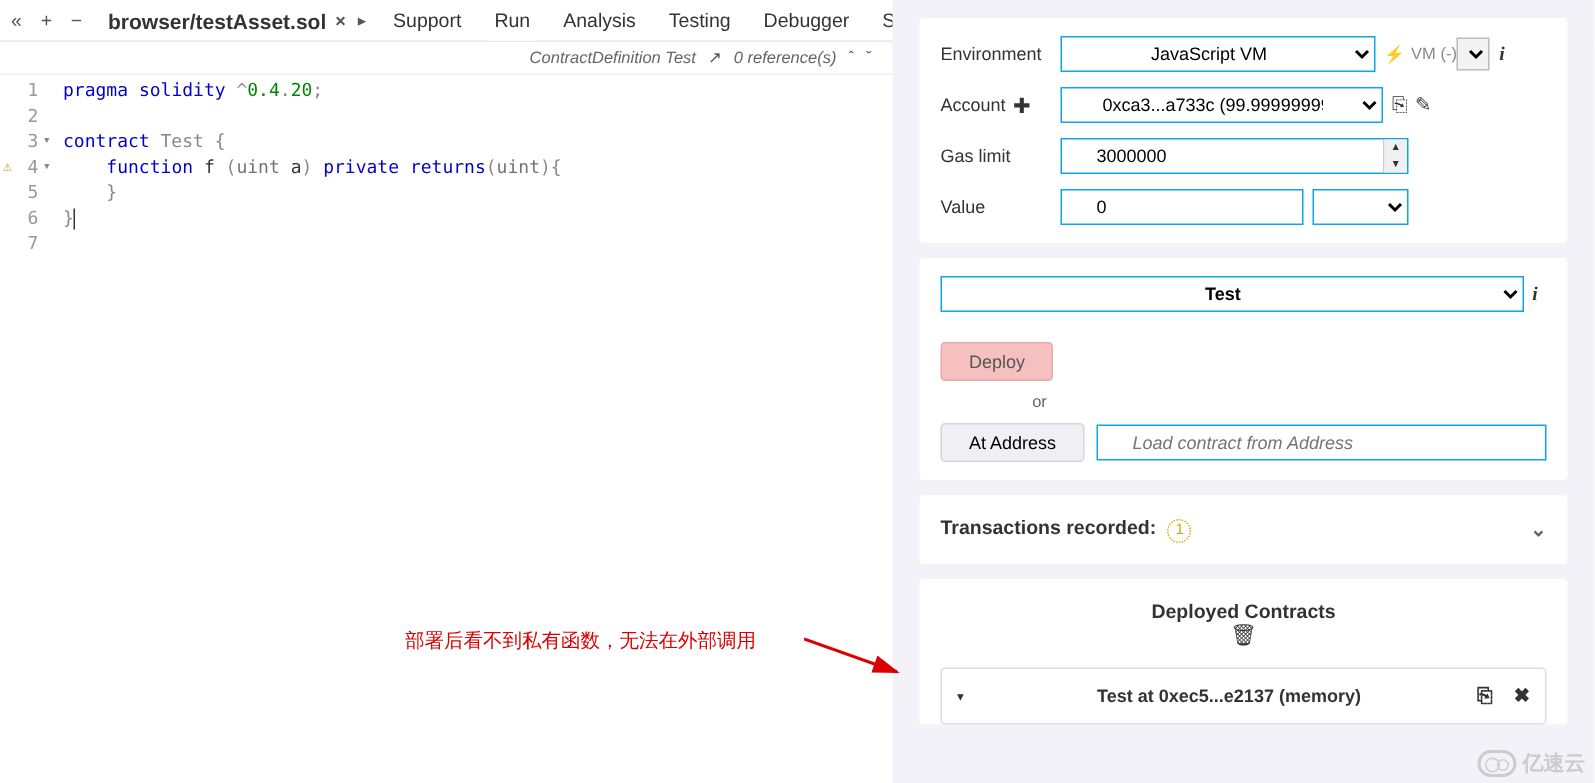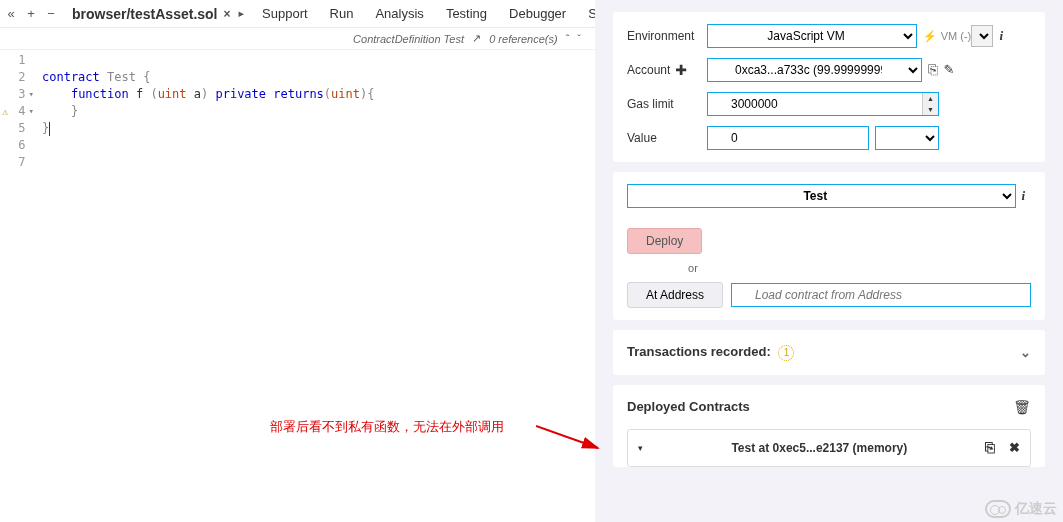--- a/index.html
+++ b/index.html
@@ -20,21 +20,21 @@
     .ctx-icon { font-style: normal; cursor: pointer; color: #555; font-size: 11px; }
     
     .editor { display: flex; font-family: Menlo, Consolas, monospace; font-size: 12px; line-height: 1.4; padding-top: 2px; }
     .gutter { width: 42px; text-align: right; color: #999; padding-right: 8px; user-select: none; position: relative; }
     .gutter .ln { height: 17px; display: flex; align-items: center; justify-content: flex-end; gap: 3px; }
     .gutter .fold { font-size: 9px; color: #888; }
     .gutter .warn { position: absolute; left: 2px; font-size: 10px; color: #c9a227; }
     .code { flex: 1; }
     .code .cl { height: 17px; white-space: pre; }
     .tok-k { color: #0000cc; }
-    .tok-t { color: #c2410c; }
+    .tok-t { color: #737373; }
     .tok-p { color: #888; }
     .tok-n { color: #008800; }
     .cursor { border-left: 1px solid #333; display: inline-block; height: 14px; vertical-align: middle; }
     
     .panel { position: absolute; top: 0; right: 0; width: 468px; bottom: 0; background: #f2f2f8; padding: 12px 18px; font-size: 12px; overflow: hidden; }
     .box { background: #fff; border-radius: 3px; padding: 12px 14px; margin-bottom: 10px; }
     .row { display: flex; align-items: center; margin-bottom: 10px; }
     .row:last-child { margin-bottom: 0; }
     .lbl { width: 80px; font-size: 12px; display: flex; align-items: center; gap: 5px; }
     .sel, .inp { height: 24px; border: 1px solid #0ea5e9; background: #fff; padding: 0 23px; font-size: 12px; font-family: inherit; }
@@ -56,21 +56,21 @@
     .deploy-btn { background: #f6bfc0; border: 1px solid #e8aaab; color: #555; padding: 5px 18px; border-radius: 3px; cursor: pointer; font-size: 12px; margin-top: 10px; }
     .or-txt { text-align: center; margin: 8px 0 8px 36px; color: #666; font-size: 11px; width: 60px; }
     .aa-row { display: flex; align-items: center; }
     .aa-btn { background: #efeff4; border: 1px solid #d5d5dd; padding: 5px 10px; border-radius: 3px; cursor: pointer; font-size: 12px; width: 96px; }
     .aa-inp { flex: 1; margin-left: 8px; font-style: italic; color: #999; }
     
     .tx-box { display: flex; justify-content: space-between; align-items: center; font-weight: bold; font-size: 13px; padding: 14px; }
     .tx-count { color: #d9a500; border: 1px dotted #d9a500; border-radius: 50%; width: 16px; height: 16px; display: inline-flex; align-items: center; justify-content: center; font-size: 10px; margin-left: 4px; font-weight: normal; }
     .tx-chev { cursor: pointer; color: #666; }
     
-    .dep-hdr { display: flex; justify-content: space-between; align-items: center; padding: 14px; }
+    .dep-hdr { display: flex; justify-content: flex-end; align-items: center; padding: 14px; flex-direction: column; }
     .dep-title { font-weight: bold; font-size: 13px; }
     .trash { cursor: pointer; font-size: 14px; }
     .dep-item { border: 1px solid #ddd; border-radius: 3px; margin: 0 14px 14px; padding: 10px; display: flex; align-items: center; justify-content: space-between; }
     .dep-item .exp { font-size: 9px; cursor: pointer; width: 16px; }
     .dep-item .nm { flex: 1; text-align: center; font-weight: bold; font-size: 12px; }
     .dep-acts { display: flex; gap: 14px; }
     .dep-acts span { cursor: pointer; font-size: 13px; font-weight: bold; }
     
     .annotation { position: absolute; left: 270px; top: 418px; color: #d00; font-size: 13px; display: flex; align-items: center; gap: 4px; }
     .arrow-svg { position: absolute; left: 536px; top: 412px; }
@@ -140,20 +140,21 @@
         <div class="ln">
           <span>6</span>
           <span class="fold">&nbsp;</span>
         </div>
         <div class="ln">
           <span>7</span>
           <span class="fold">&nbsp;</span>
         </div>
       </div>
     <div class="code" id="code">
+        <div class="cl"><span class="tok-k">pragma</span><span class="tok-p"> </span><span class="tok-k">solidity</span><span class="tok-p"> ^</span><span class="tok-n">0.4</span><span class="tok-p">.</span><span class="tok-n">20</span><span class="tok-p">;</span></div>
         <div class="cl"></div>
         <div class="cl"><span class="tok-k">contract</span><span class="tok-p"> Test {</span></div>
         <div class="cl"><span class="tok-p">    </span><span class="tok-k">function</span><span class="tok-p"> </span><span>f</span><span class="tok-p"> (</span><span class="tok-t">uint</span><span class="tok-p"> </span><span>a</span><span class="tok-p">) </span><span class="tok-k">private</span><span class="tok-p"> </span><span class="tok-k">returns</span><span class="tok-p">(</span><span class="tok-t">uint</span><span class="tok-p">){</span></div>
         <div class="cl"><span class="tok-p">    }</span></div>
         <div class="cl"><span class="tok-p">}</span><span class="cursor"></span></div>
       </div>
   </div>
 </div>
 
 <div class="panel">

